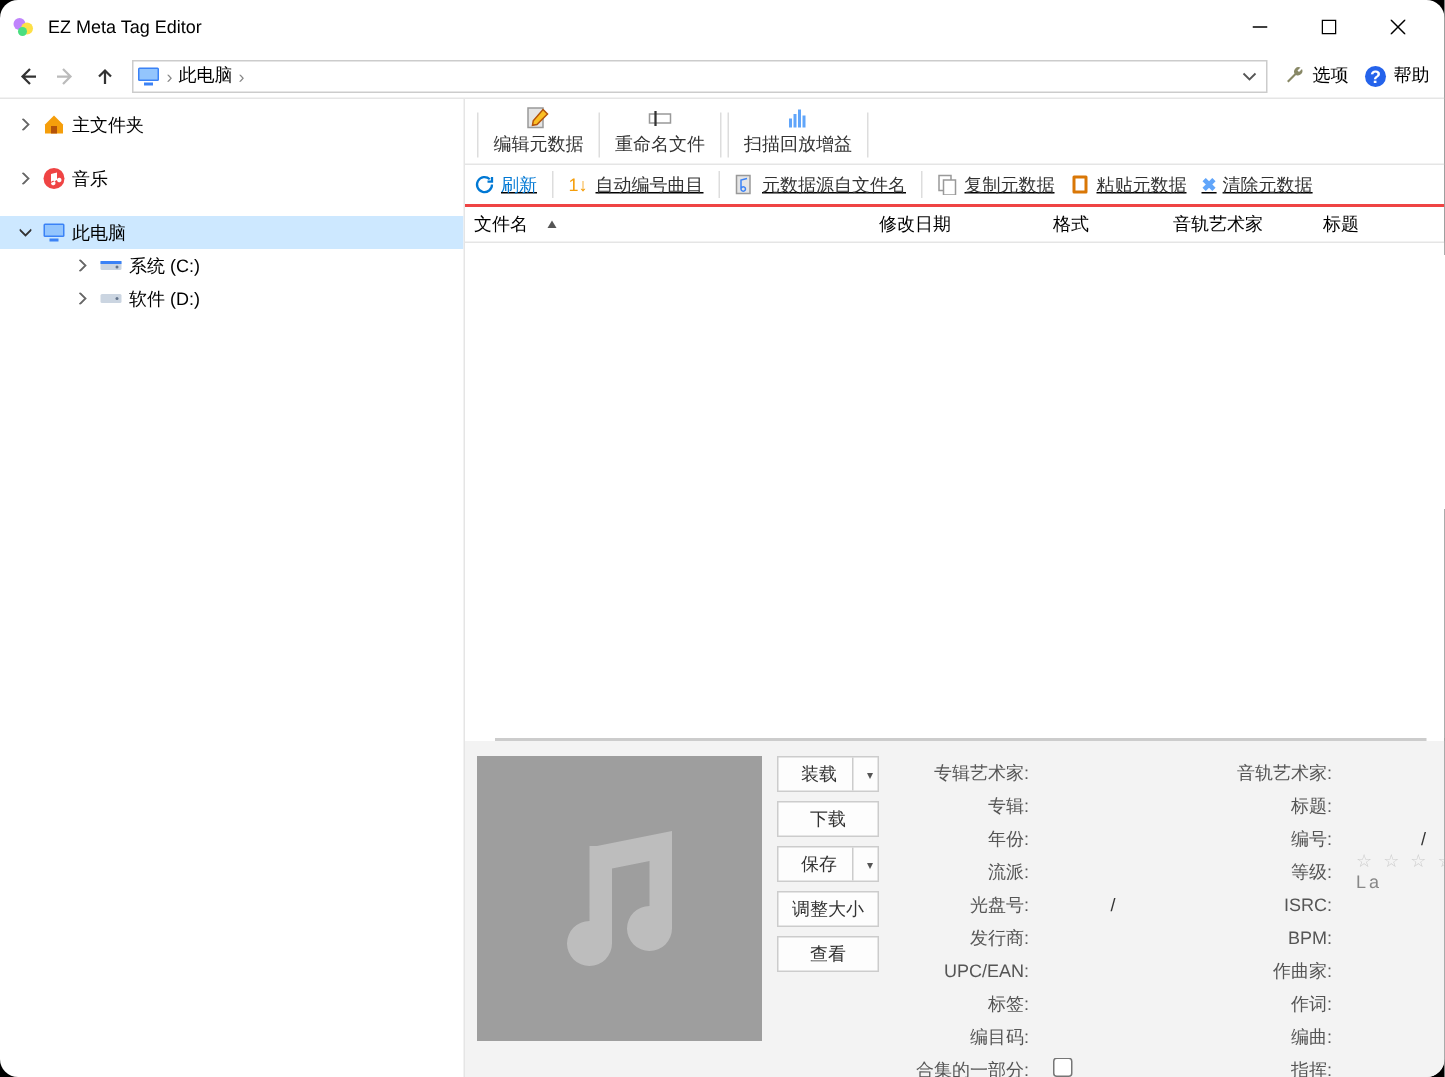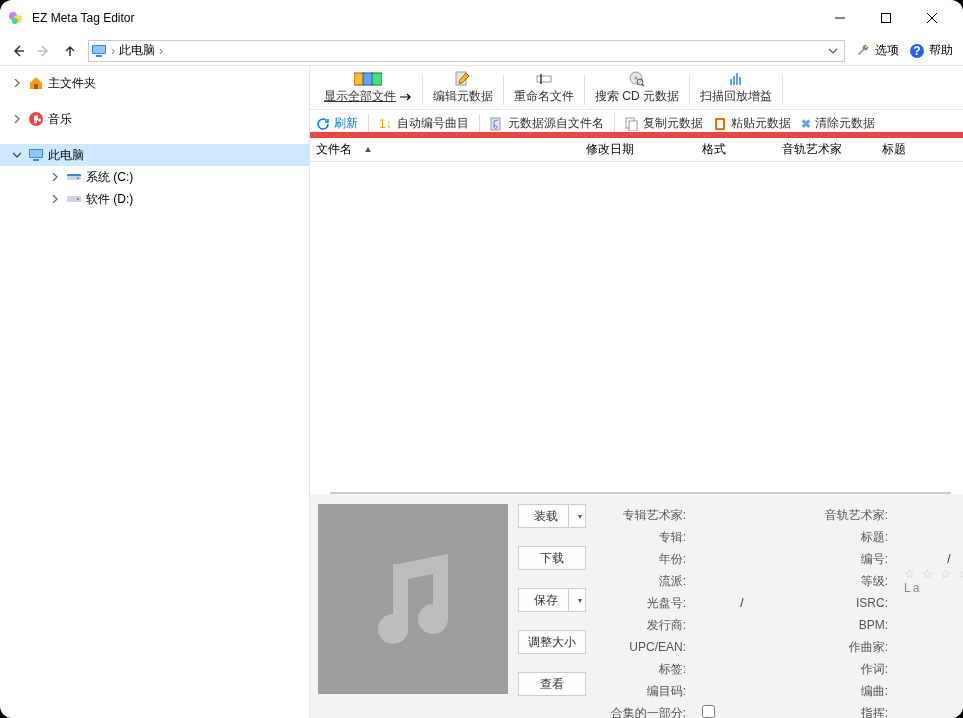--- a/index.html
+++ b/index.html
@@ -27,36 +27,36 @@
 .tree-item .exp { width: 14px; height: 14px; display: flex; align-items: center; justify-content: center; color: #555; }
 .tree-item .icon { width: 16px; height: 16px; display: flex; align-items: center; justify-content: center; }
 .tree-item .label { font-size: 12px; }
 .main { flex: 1; display: flex; flex-direction: column; min-width: 0; }
 .toolbar1 { height: 44px; display: flex; align-items: flex-end; border-bottom: 1px solid #e5e5e5; padding: 0 6px 4px 6px; gap: 0; }
 .toolbar1 .tbtn { display: flex; flex-direction: column; align-items: center; justify-content: flex-end; padding: 0 8px; height: 100%; }
 .toolbar1 .tbtn .ticon { height: 18px; display: flex; align-items: center; }
 .toolbar1 .tbtn .tlabel { font-size: 12px; color: #333; white-space: nowrap; }
 .toolbar1 .tbtn.first .tlabel { text-decoration: underline; }
 .toolbar1 .divider { width: 1px; height: 30px; background: #ddd; margin: 0 2px; }
-.toolbar2 { height: 28px; display: flex; align-items: flex-end; border-bottom: 6px solid #ef4444; padding: 0 6px; gap: 10px; }
+.toolbar2 { height: 28px; display: flex; align-items: center; border-bottom: 2px solid #ef4444; padding: 0 6px; gap: 10px; text-decoration: underline; }
 .toolbar2 .t2btn { display: flex; align-items: center; gap: 4px; color: #333; white-space: nowrap; }
 .toolbar2 .t2btn.refresh { color: #0078d4; }
 .toolbar2 .vdiv { width: 1px; height: 18px; background: #ddd; }
 .columns { height: 24px; display: flex; align-items: center; border-bottom: 1px solid #e5e5e5; padding: 0 6px; }
 .columns .col { font-size: 12px; color: #000; display: flex; align-items: center; gap: 12px; }
 .columns .col.c1 { width: 270px; }
 .columns .col.c2 { width: 116px; }
 .columns .col.c3 { width: 80px; }
 .columns .col.c4 { width: 100px; }
 .columns .col.c5 { width: 50px; }
 .filelist { flex: 1; background: #fff; }
 .bottomsplit { height: 2px; background: #ccc; margin: 0 12px 0 20px; }
 .details { height: 224px; background: #f3f3f3; display: flex; padding: 10px 8px 10px 8px; gap: 10px; overflow: hidden; }
 .albumart { width: 190px; height: 190px; background: #9e9e9e; display: flex; align-items: center; justify-content: center; flex-shrink: 0; }
-.artbtns { width: 68px; display: flex; flex-direction: column; gap: 18px; flex-shrink: 0; }
+.artbtns { width: 68px; display: flex; flex-direction: column; gap: 6px; flex-shrink: 0; }
 .artbtns .abtn { height: 24px; border: 1px solid #ccc; background: #fdfdfd; display: flex; align-items: center; justify-content: center; font-size: 12px; color: #333; position: relative; }
 .artbtns .abtn.split::after { content: ""; position: absolute; right: 0; top: 0; bottom: 0; width: 16px; border-left: 1px solid #ccc; }
 .artbtns .abtn .dd { position: absolute; right: 3px; font-size: 8px; color: #555; }
 .meta { flex: 1; display: grid; grid-template-columns: 90px 80px 90px 90px; grid-auto-rows: 22px; column-gap: 16px; align-items: center; }
 .meta .lbl { text-align: right; color: #555; font-size: 12px; white-space: nowrap; }
 .meta .val { color: #333; font-size: 12px; }
 .meta .stars { color: #ccc; letter-spacing: 2px; }
 .meta .chk { }
 svg { display: block; }
 </style>
@@ -221,35 +221,20 @@
             </svg>
           </span>
         <span class="label">软件 (D:)</span>
       </div>
       <div style="height:14px"></div>
     </div>
 
     <div class="main">
 
       <div class="toolbar1">
-        <div class="tbtn first">
-          <span class="ticon">
-              <svg width="28" height="16" viewBox="0 0 28 16">
-                <rect x="0" y="2" width="10" height="12" fill="#fbbf24" stroke="#b45309"></rect>
-                <rect x="9" y="2" width="10" height="12" fill="#60a5fa" stroke="#1d4ed8"></rect>
-                <rect x="18" y="2" width="10" height="12" fill="#4ade80" stroke="#15803d"></rect>
-              </svg>
-            </span>
-          <span class="tlabel" style="display:flex;align-items:center;gap:4px;">
-              <span>显示全部文件</span>
-              <svg width="12" height="8" viewBox="0 0 12 8">
-                <path d="M0 4h10M7 1l3 3-3 3" stroke="#000" fill="none" stroke-width="1.2"></path>
-              </svg>
-            </span>
-        </div>
         <div class="divider"></div>
         <div class="tbtn">
           <span class="ticon">
               <svg width="16" height="16" viewBox="0 0 16 16">
                 <rect x="1" y="1" width="10" height="13" fill="#e5e5e5" stroke="#999"></rect>
                 <path d="M11 2l3 3-7 7-3 .5.5-3z" fill="#fbbf24" stroke="#b45309"></path>
               </svg>
             </span>
           <span class="tlabel">编辑元数据</span>
         </div>
@@ -257,31 +242,20 @@
         <div class="tbtn">
           <span class="ticon">
               <svg width="16" height="16" viewBox="0 0 16 16">
                 <rect x="1" y="5" width="14" height="6" fill="#fff" stroke="#999"></rect>
                 <line x1="5" y1="3" x2="5" y2="13" stroke="#333" stroke-width="1.5"></line>
               </svg>
             </span>
           <span class="tlabel">重命名文件</span>
         </div>
         <div class="divider"></div>
-        <div class="tbtn">
-          <span class="ticon">
-              <svg width="16" height="16" viewBox="0 0 16 16">
-                <circle cx="7" cy="7" r="6" fill="#e5e5e5" stroke="#999"></circle>
-                <circle cx="7" cy="7" r="1.5" fill="#999"></circle>
-                <circle cx="11" cy="11" r="3" fill="none" stroke="#555"></circle>
-                <line x1="13" y1="13" x2="15" y2="15" stroke="#555" stroke-width="1.5"></line>
-              </svg>
-            </span>
-          <span class="tlabel">搜索 CD 元数据</span>
-        </div>
         <div class="divider"></div>
         <div class="tbtn">
           <span class="ticon">
               <svg width="16" height="16" viewBox="0 0 16 16">
                 <rect x="2" y="8" width="2" height="6" fill="#60a5fa"></rect>
                 <rect x="5" y="5" width="2" height="9" fill="#60a5fa"></rect>
                 <rect x="8" y="2" width="2" height="12" fill="#60a5fa"></rect>
                 <rect x="11" y="6" width="2" height="8" fill="#60a5fa"></rect>
               </svg>
             </span>

